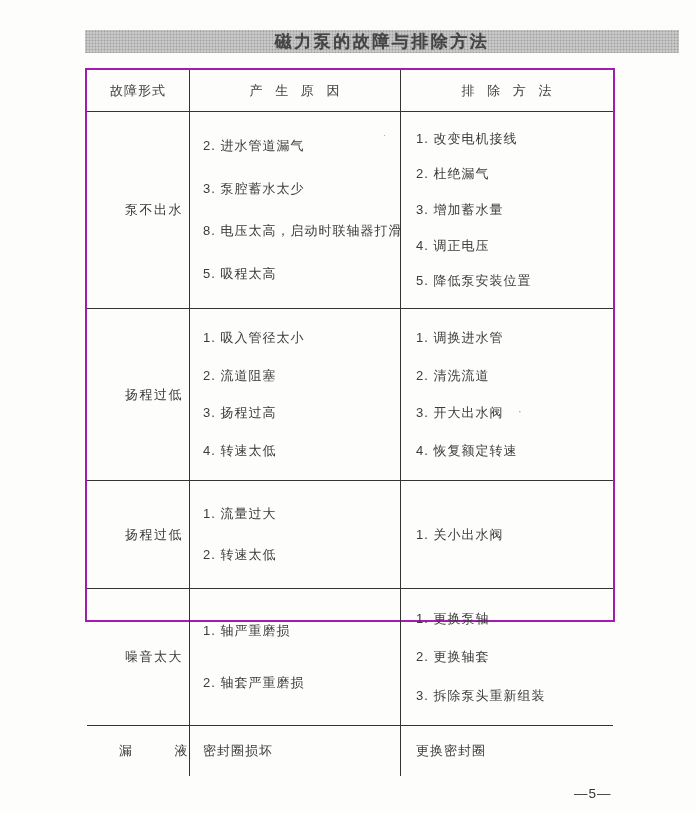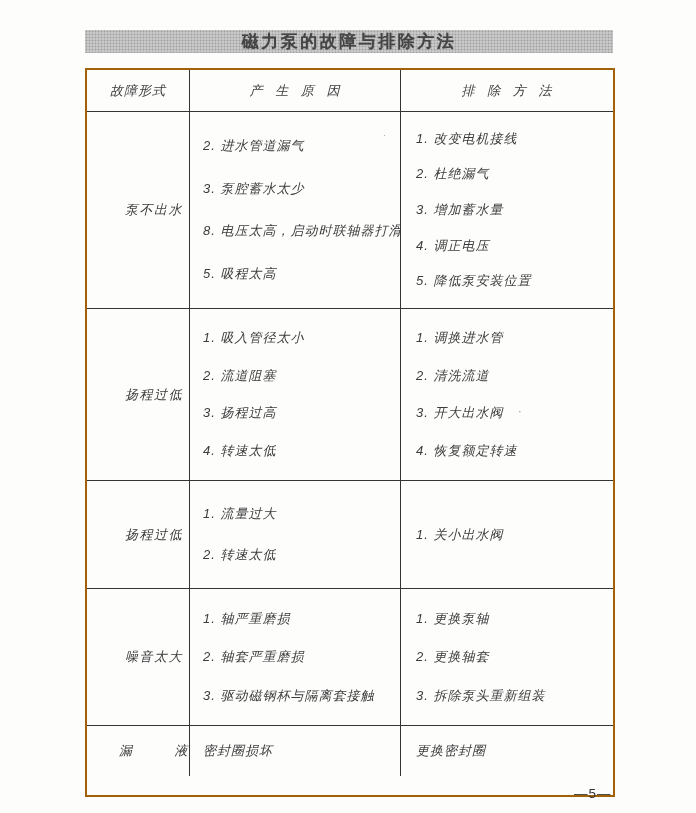--- a/index.html
+++ b/index.html
@@ -10,46 +10,45 @@
     background: #fdfdfc;
     font-family: "Liberation Sans", sans-serif;
     color: #3c3c3c;
     overflow: hidden;
   }
 
   
   .banner {
     position: absolute;
     left: 85px; top: 30px;
-    width: 528px; height: 23px;
+    width: 594px; height: 23px;
     background-color: #c8c8c8;
     background-image: radial-gradient(circle, rgba(125,125,125,0.55) 0.8px, rgba(0,0,0,0) 1.1px);
     background-size: 3px 3px;
     display: flex; align-items: center; justify-content: center;
   }
   .banner-title {
     font-size: 17px;
     font-weight: bold;
     letter-spacing: 2.5px;
     color: #444444;
     text-shadow: 0 0 1px rgba(80,80,80,0.55);
     white-space: pre;
   }
 
   
   .tbl {
     position: absolute;
     left: 85px; top: 68px;
-    width: 530px; height: 729px;
+    width: 530px; height: 554px;
     box-sizing: border-box;
-    border: 2px solid #a16207;
+    border: 2px solid #a21caf;
     display: grid;
     grid-template-columns: 103px 211px 212px;
     grid-template-rows: 42px 197px 172px 108px 137px 50px;
-    font-style: italic;
   }
   .cell {
     box-sizing: border-box;
     border-right: 1px solid #343434;
     border-bottom: 1px solid #343434;
     overflow: hidden;
   }
   .col3 { border-right: none; }
   .rowlast { border-bottom: none; }
 
@@ -150,21 +149,20 @@
       <div class="li">2. 转速太低</div>
     </div>
     <div class="cell list remedy col3">
       <div class="li">1. 关小出水阀</div>
     </div>
 
     <div class="cell fault">噪音太大</div>
     <div class="cell list">
       <div class="li">1. 轴严重磨损</div>
       <div class="li">2. 轴套严重磨损</div>
-      <div class="li">3. 驱动磁钢杯与隔离套接触</div>
     </div>
     <div class="cell list remedy col3">
       <div class="li">1. 更换泵轴</div>
       <div class="li">2. 更换轴套</div>
       <div class="li">3. 拆除泵头重新组装</div>
     </div>
 
     <div class="cell fault rowlast">漏        液</div>
     <div class="cell single rowlast">密封圈损坏</div>
     <div class="cell single remedy col3 rowlast">更换密封圈</div>

